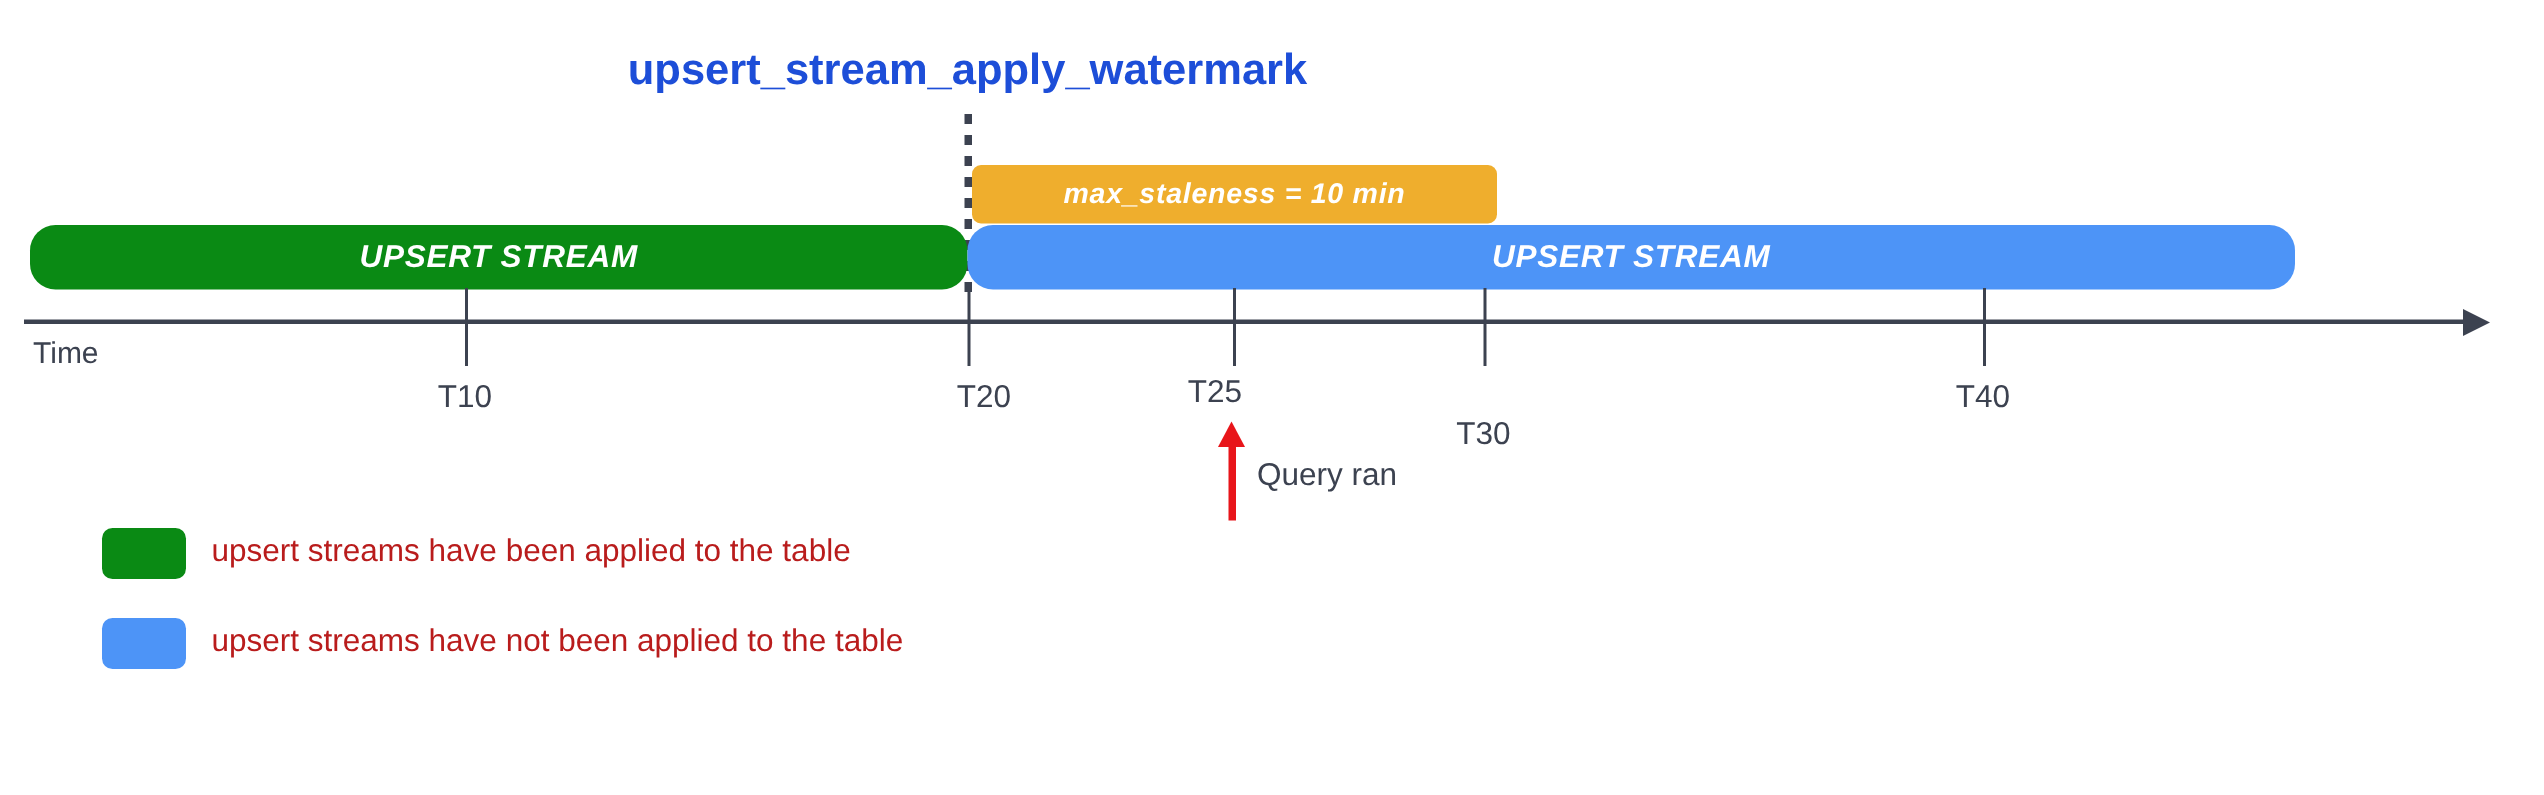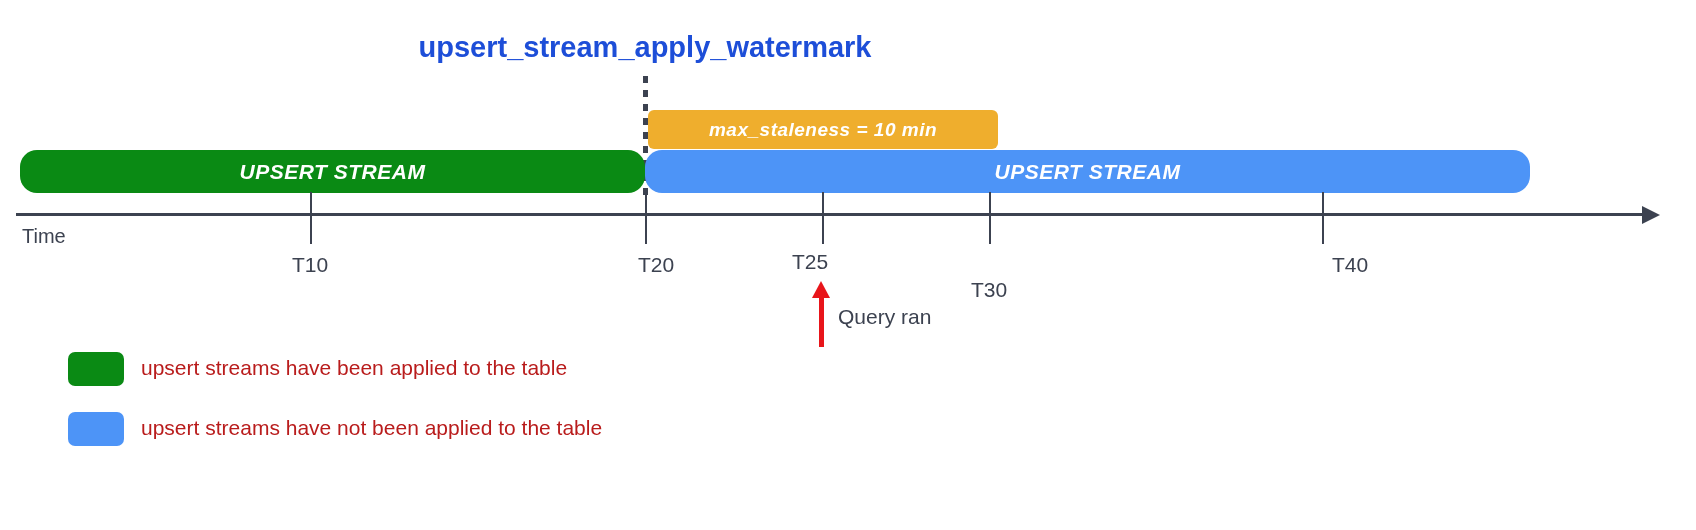--- a/index.html
+++ b/index.html
@@ -206,21 +206,21 @@
   <div class="tick" style="left:645px;"></div>
   <div class="tick-label" style="left:645px;margin-left:11px;">T20</div>
 
   <div class="tick" style="left:822px;"></div>
   <div class="tick-label" style="left:810px;top:250px;">T25</div>
 
   <div class="tick" style="left:989px;"></div>
   <div class="tick-label" style="left:989px;top:250px;margin-top:28px;">T30</div>
 
   <div class="tick" style="left:1322px;"></div>
-  <div class="tick-label" style="left:1322px;margin-left:28px;">T40</div>
+  <div class="tick-label" style="left:1322px;">T40</div>
 
   <div class="query-arrow-head"></div>
   <div class="query-arrow-shaft"></div>
   <div class="query-label">Query ran</div>
 
   <div class="legend">
     <div class="legend-row">
       <div class="legend-swatch" style="background:#0a8a14;"></div>
       <div class="legend-text">upsert streams have been applied to the table</div>
     </div>

